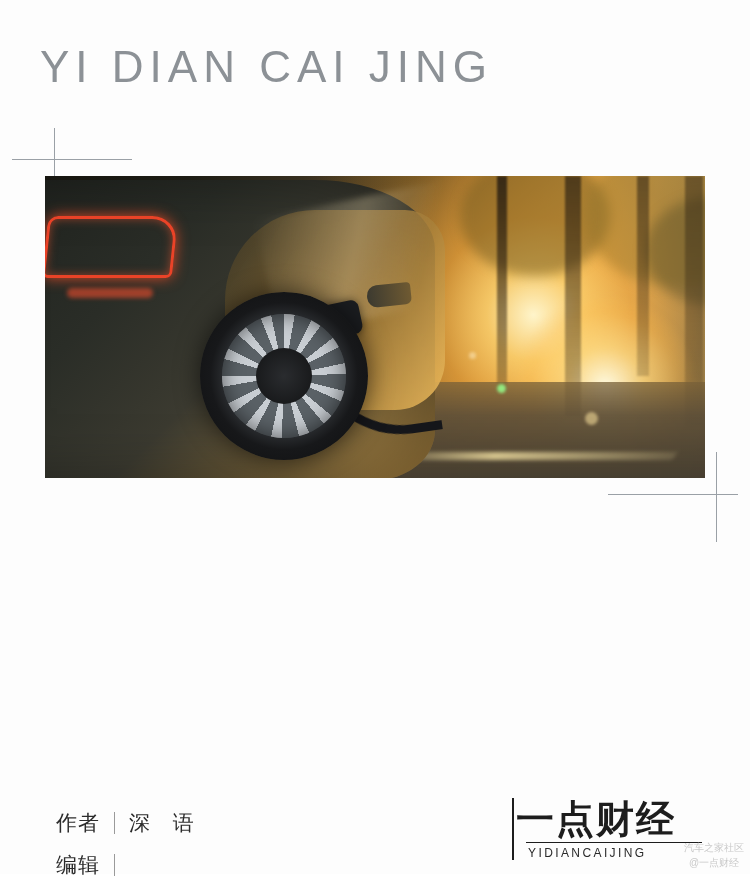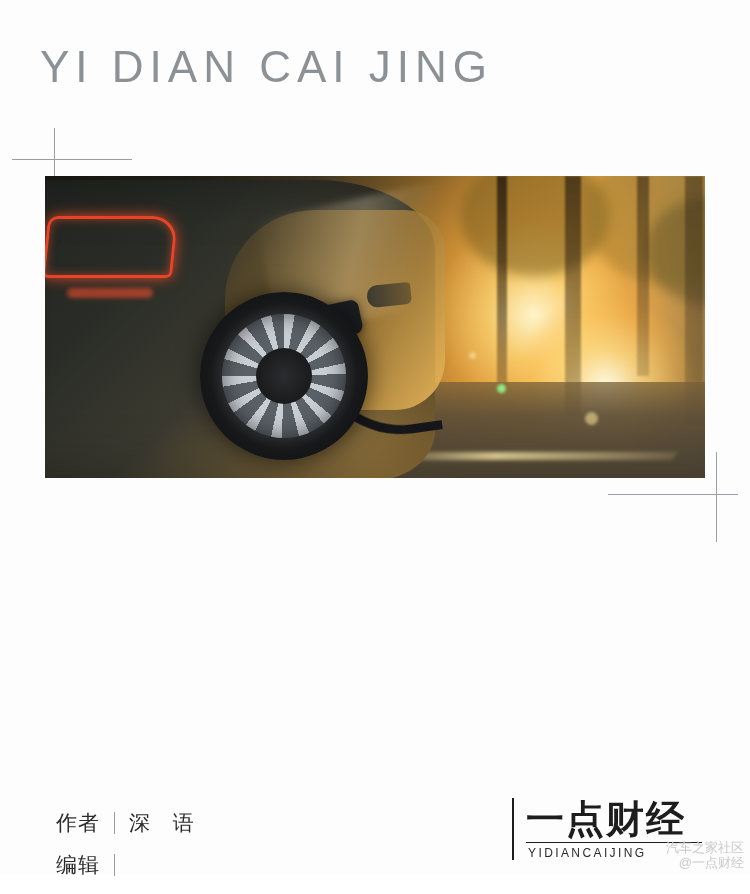--- a/index.html
+++ b/index.html
@@ -281,21 +281,21 @@
     height: 80px;
   }
   .logo-bar {
     position: absolute;
     left: 0; top: 6px;
     width: 2px; height: 62px;
     background: #1d1d1d;
   }
   .logo-cn {
     position: absolute;
-    left: 14px; top: 2px;
+    left: 4px; top: 2px;
     font-family: "DejaVu Serif", serif;
     font-size: 38px;
     font-weight: bold;
     letter-spacing: 2px;
     color: #1d1d1d;
     white-space: nowrap;
   }
   .logo-en {
     position: absolute;
     left: 16px; top: 54px;
@@ -310,23 +310,23 @@
     left: 14px; top: 50px;
     width: 176px; height: 1px;
     background: #1d1d1d;
   }
 
   
   .watermark {
     position: absolute;
     right: 6px;
     bottom: 4px;
-    text-align: right;
+    text-align: center;
     font-family: "Liberation Sans", sans-serif;
-    font-size: 13px;
+    font-size: 10px;
     line-height: 15px;
     color: #c9c9c9;
   }
 </style>
 </head>
 <body>
 
 <div class="page">
 
   <div class="masthead">YI DIAN CAI JING</div>

